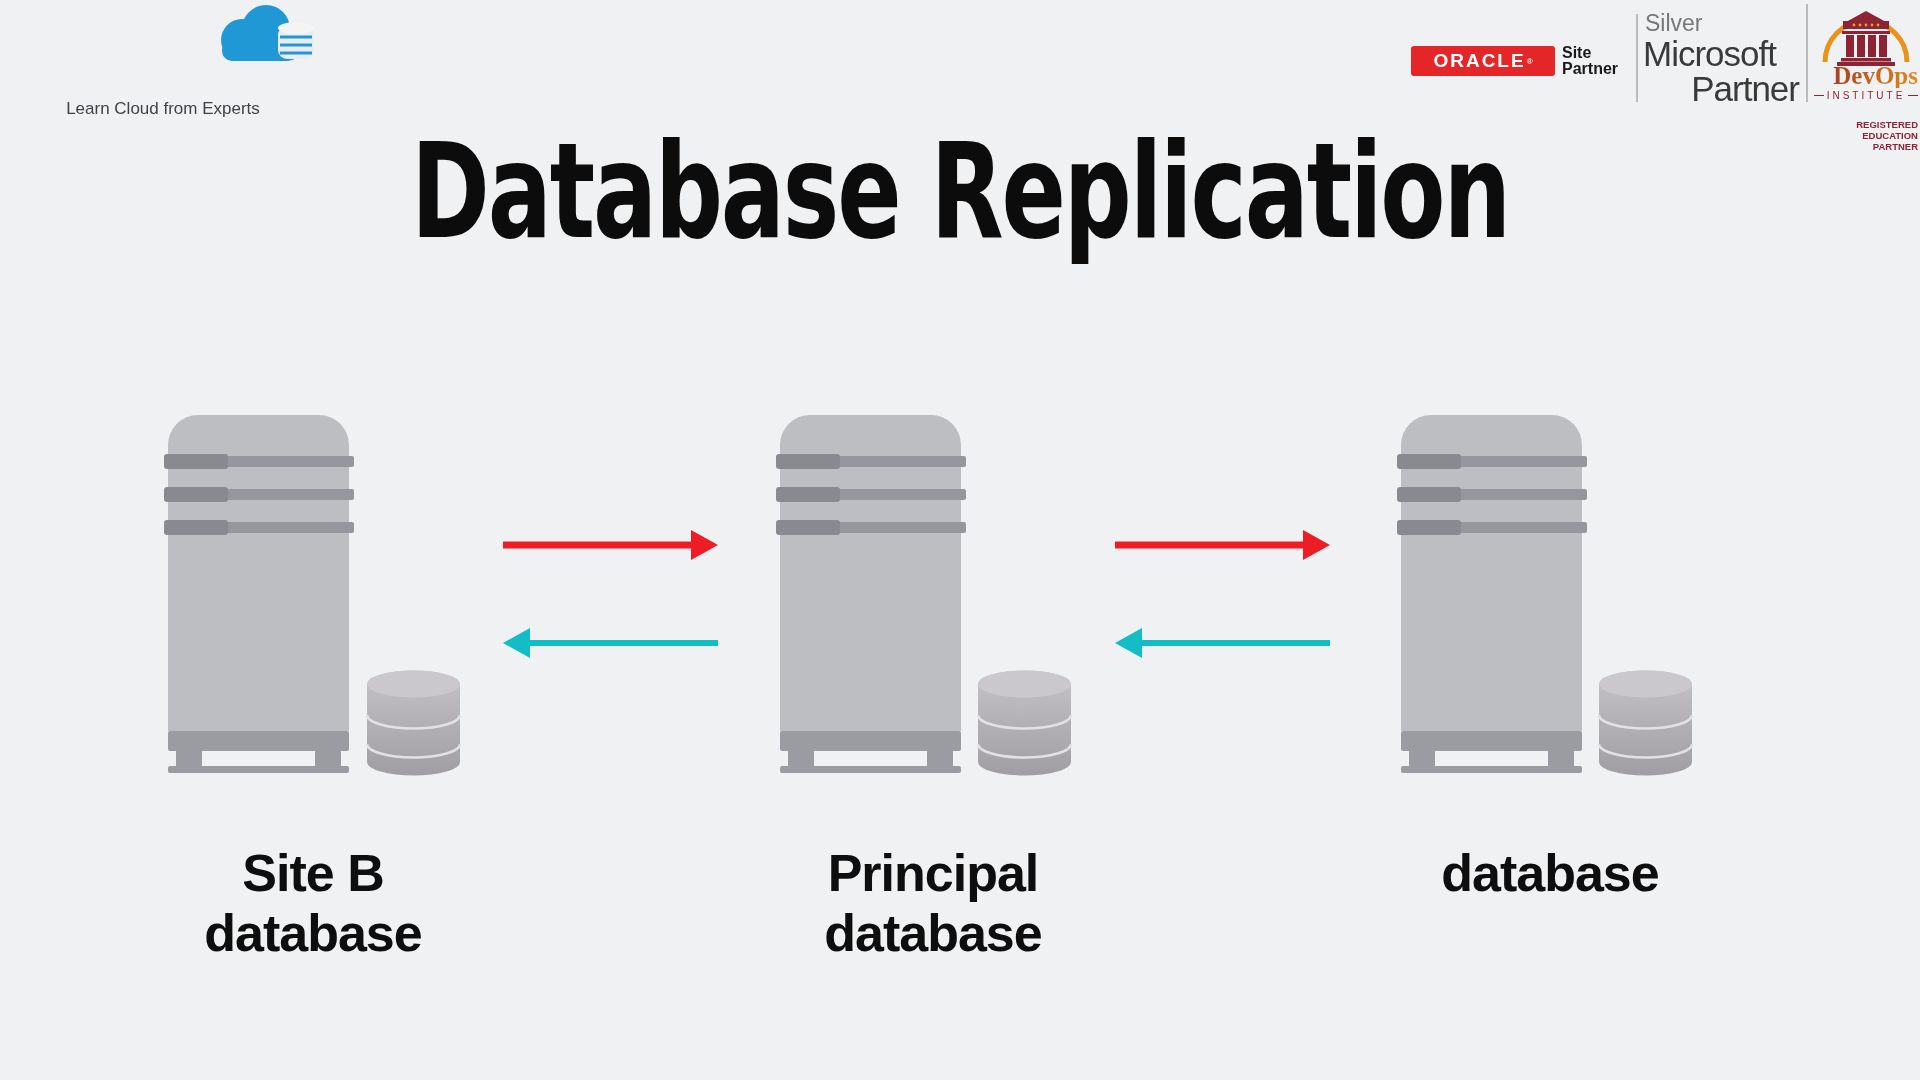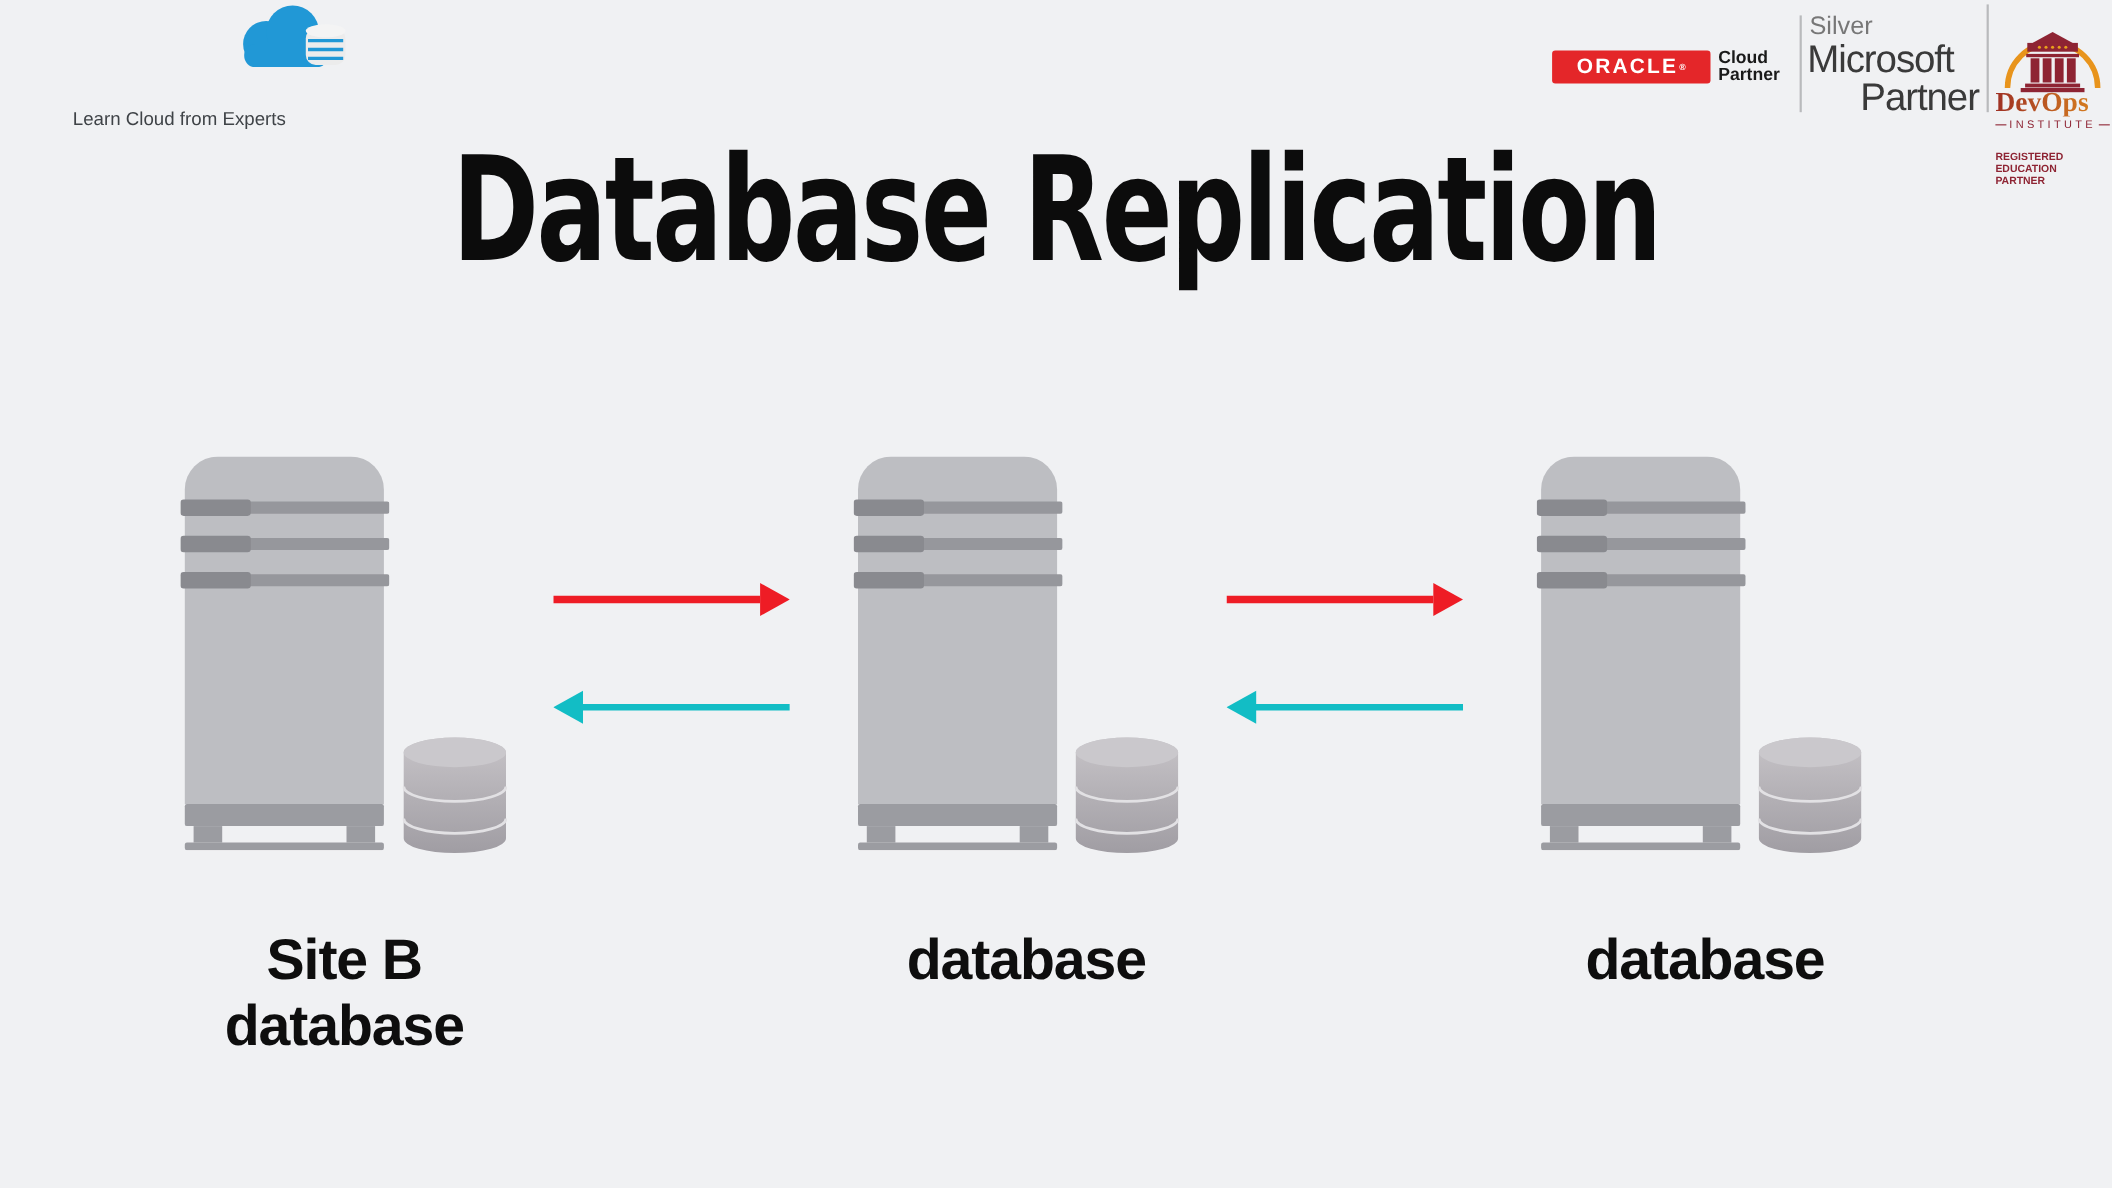--- a/index.html
+++ b/index.html
@@ -29,21 +29,21 @@
     position:absolute;left:1562px;top:45px;font-size:16px;font-weight:700;
     color:#1a1a1a;line-height:16px;
   }
   .pdiv{position:absolute;width:2px;background:#b9babc;}
   .pdiv1{left:1636px;top:14px;height:88px;}
   .pdiv2{left:1806px;top:4px;height:98px;}
   .ms{position:absolute;left:1643px;top:10px;width:156px;color:#3a3a3a;}
   .ms-silver{font-size:23px;color:#777;line-height:26px;margin-left:2px;}
   .ms-name{font-size:35px;letter-spacing:-1px;line-height:36px;}
   .ms-role{font-size:35px;letter-spacing:-1px;line-height:34px;text-align:right;}
-  .devops{position:absolute;left:1814px;top:20px;width:104px;text-align:left;color:#8e2433;}
+  .devops{position:absolute;left:1814px;top:2px;width:104px;text-align:right;color:#8e2433;}
   .devops-temple{display:block;margin:0 auto;}
   .devops-name{
     font-family:"Liberation Serif",serif;font-weight:700;font-size:25px;line-height:24px;
     margin-top:-2px;background:linear-gradient(90deg,#9e3024,#e08b1e);
     -webkit-background-clip:text;background-clip:text;color:transparent;
   }
   .devops-inst{display:flex;align-items:center;gap:3px;margin-top:2px;}
   .devops-inst .rule{flex:1;height:1px;background:#8e2433;}
   .devops-inst .txt{font-size:10px;letter-spacing:3px;font-weight:400;}
   .devops-reg{font-size:9.5px;font-weight:700;line-height:11px;margin-top:18px;}
@@ -82,21 +82,21 @@
       </g>
     </svg>
     <div class="k21-tagline">Learn Cloud from Experts</div>
   </div>
 
   <div class="oracle-box">
     <span>ORACLE</span>
       <sup>®</sup>
   </div>
   <div class="oracle-tier">
-    <div>Cloud</div>
+    <div>Site</div>
     <div>Partner</div>
   </div>
 
   <div class="pdiv pdiv1"></div>
 
   <div class="ms">
     <div class="ms-silver">Silver</div>
     <div class="ms-name">Microsoft</div>
     <div class="ms-role">Partner</div>
   </div>
@@ -237,19 +237,20 @@
       <polygon points="27,99 0,114 27,129" fill="#12bdc5"></polygon>
       <line x1="25" y1="114" x2="215" y2="114" stroke="#12bdc5" stroke-width="6"></line>
     </g>
   </svg>
 
   <div class="node-label" style="left:113px">
     <div>Site B</div>
     <div>database</div>
   </div>
   <div class="node-label" style="left:733px">
+    <div>Principal</div>
     <div>database</div>
   </div>
   <div class="node-label" style="left:1350px">
     <div>database</div>
   </div>
 
 </div>
 
 </body></html>

